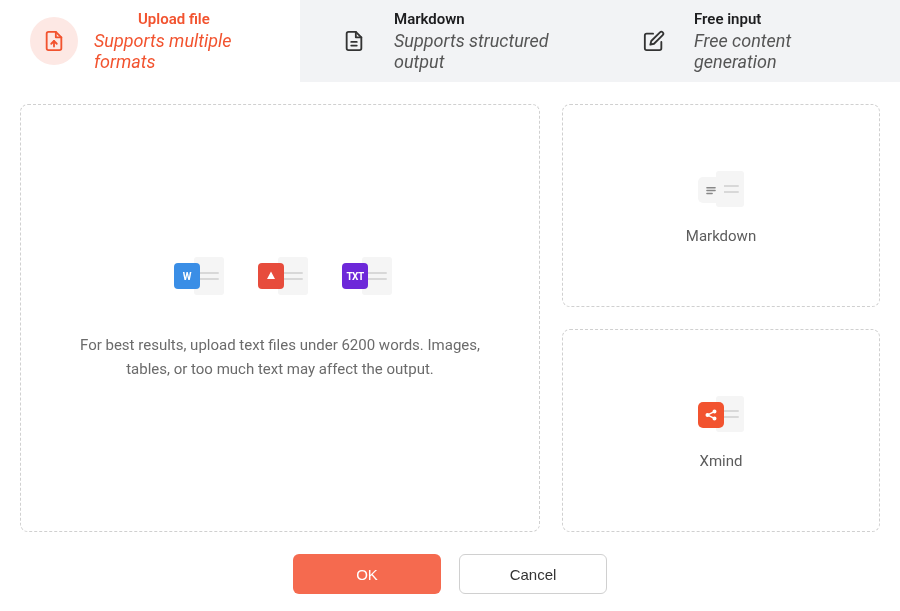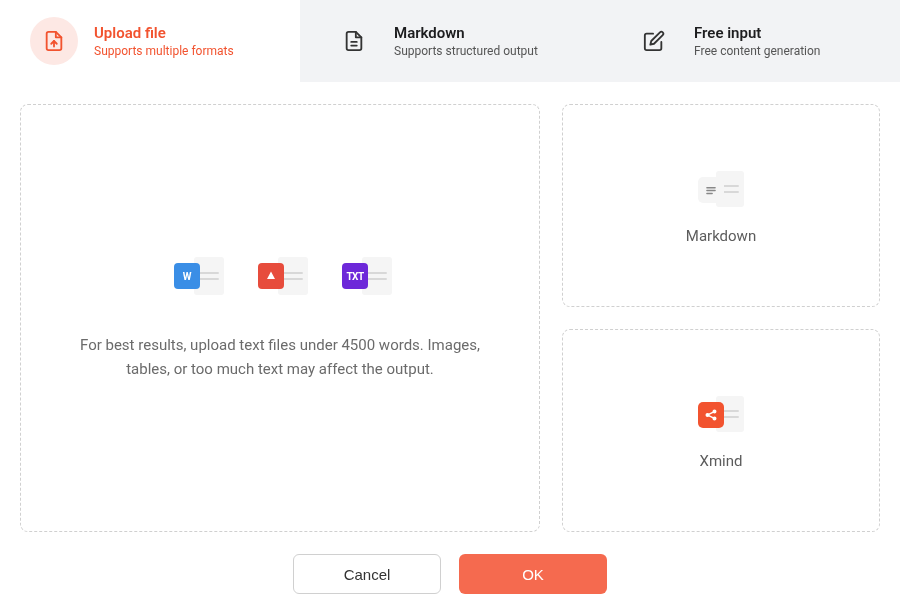--- a/index.html
+++ b/index.html
@@ -49,24 +49,26 @@
       flex-direction: column;
       gap: 2px;
     }
     .tab-title {
       font-size: 15px;
       font-weight: 600;
       color: #1d1d1f;
     }
     .tab.active .tab-title {
       color: #f2532f;
+      margin-left: 44px;
     }
     .tab-subtitle {
-      font-size: 12px;
+      font-size: 18px;
       color: #555;
+      font-style: italic;
     }
     .tab.active .tab-subtitle {
       color: #f2532f;
     }
     .content {
       padding: 22px 20px 0 20px;
       display: flex;
       gap: 22px;
     }
     .upload-area {
@@ -290,21 +292,21 @@
           <svg width="12" height="12" viewBox="0 0 24 24" fill="#fff">
               <path d="M12 3 L20 18 H4 Z"></path>
             </svg>
         </div>
       </div>
       <div class="file-icon-group">
         <div class="file-icon-back"></div>
         <div class="file-icon-front txt">TXT</div>
       </div>
     </div>
-    <div class="upload-hint">For best results, upload text files under 4500 words. Images, tables, or too much text may affect the output.</div>
+    <div class="upload-hint">For best results, upload text files under 6200 words. Images, tables, or too much text may affect the output.</div>
   </div>
 
   <div class="side-cards">
     <div class="side-card">
       <div class="side-card-icon">
         <div class="back-page"></div>
         <div class="front-badge markdown-badge">
           <svg width="14" height="14" viewBox="0 0 24 24" fill="none" stroke="#888" stroke-width="2.5" stroke-linecap="round">
             <line x1="5" y1="8" x2="19" y2="8"></line>
             <line x1="5" y1="13" x2="19" y2="13"></line>
@@ -327,15 +329,15 @@
             <line x1="8" y1="13" x2="16" y2="17"></line>
           </svg>
         </div>
       </div>
       <div class="side-card-label">Xmind</div>
     </div>
   </div>
 </div>
 
 <div class="footer">
+  <button class="btn btn-ok">OK</button>
   <button class="btn btn-cancel">Cancel</button>
-  <button class="btn btn-ok">OK</button>
 </div>
 
 </body></html>

